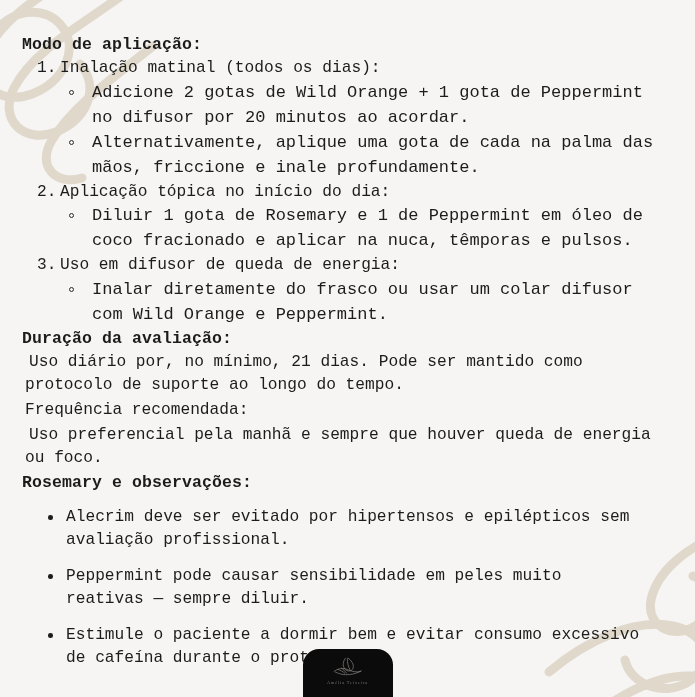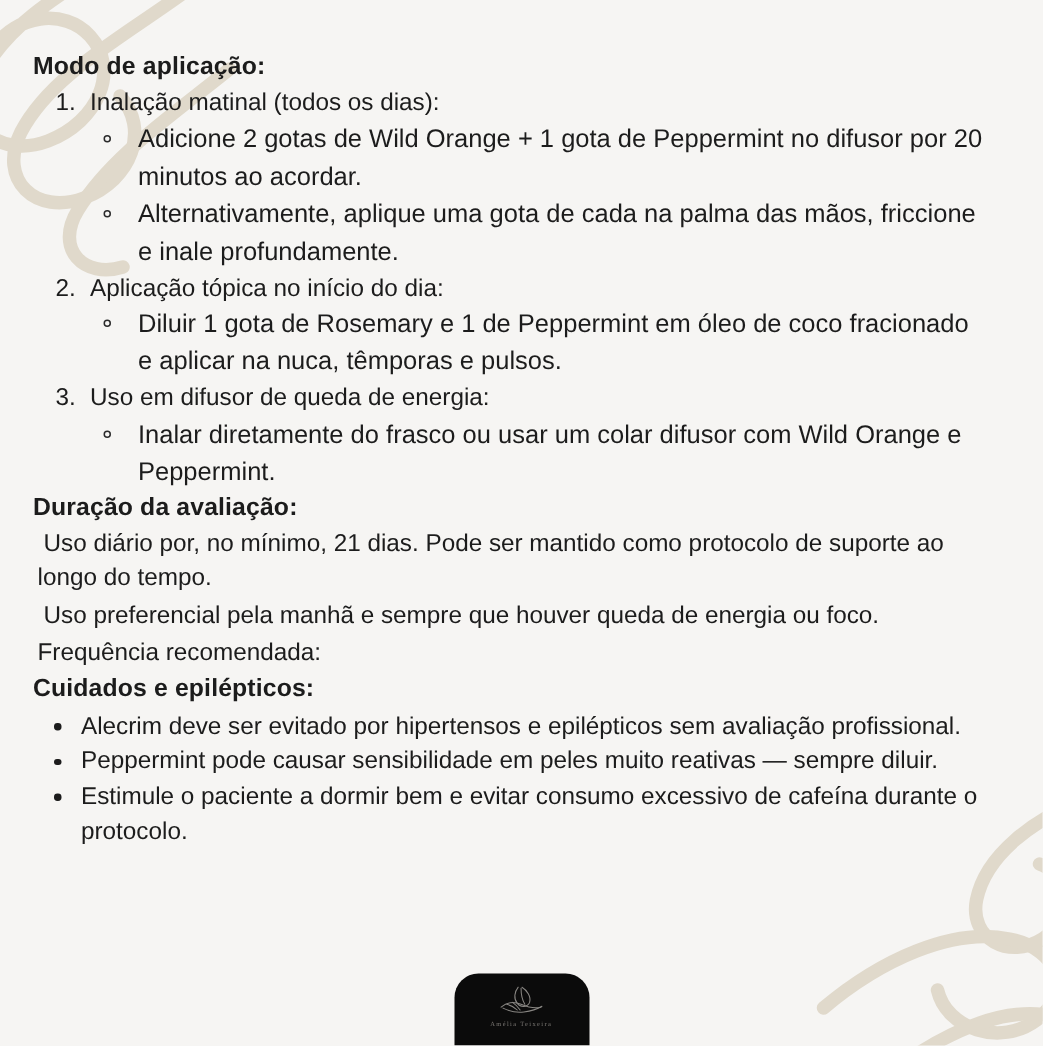--- a/index.html
+++ b/index.html
@@ -35,20 +35,21 @@
     width: 190px;
     height: 205px;
   }
 
   
   .page {
     position: relative;
     z-index: 2;
     padding: 34px 38px 0 22px;
     box-sizing: border-box;
+    font-family: Liberation Mono, monospace;
   }
 
   .heading {
     font-size: 16.5px;
     font-weight: bold;
     line-height: 1.30;
     margin: 0 0 2px 0;
     letter-spacing: 0.1px;
   }
 
@@ -111,21 +112,21 @@
   ul.dots {
     list-style: none;
     margin: 0;
     padding: 0;
   }
   ul.dots > li {
     position: relative;
     font-size: 16.2px;
     line-height: 1.45;
     padding-left: 32px;
-    margin: 0;
+    margin: 12px;
   }
   ul.dots > li::before {
     content: "";
     position: absolute;
     left: 14px;
     top: 9.5px;
     width: 4.6px;
     height: 4.6px;
     background: #1c1c1c;
     border-radius: 50%;
@@ -212,24 +213,24 @@
       <span>Uso em difusor de queda de energia:</span>
       <ul class="sub">
         <li>Inalar diretamente do frasco ou usar um colar difusor com Wild Orange e Peppermint.</li>
       </ul>
     </li>
   </ol>
 
   <h2 class="heading">Duração da avaliação:</h2>
   <p class="para para-indent">Uso diário por, no mínimo, 21 dias. Pode ser mantido como protocolo de suporte ao longo do tempo.</p>
 
+  <p class="para">Frequência recomendada:</p>
   <p class="para para-indent">Uso preferencial pela manhã e sempre que houver queda de energia ou foco.</p>
-  <p class="para">Frequência recomendada:</p>
-
-  <h2 class="heading">Cuidados e epilépticos:</h2>
+
+  <h2 class="heading">Rosemary e observações:</h2>
   <ul class="dots">
     <li>Alecrim deve ser evitado por hipertensos e epilépticos sem avaliação profissional.</li>
     <li>Peppermint pode causar sensibilidade em peles muito reativas — sempre diluir.</li>
     <li>Estimule o paciente a dormir bem e evitar consumo excessivo de cafeína durante o protocolo.</li>
   </ul>
 
 </main>
 
 <div class="logo">
   <svg class="logo-mark" viewBox="0 0 60 34" fill="none" xmlns="http://www.w3.org/2000/svg" aria-hidden="true">

